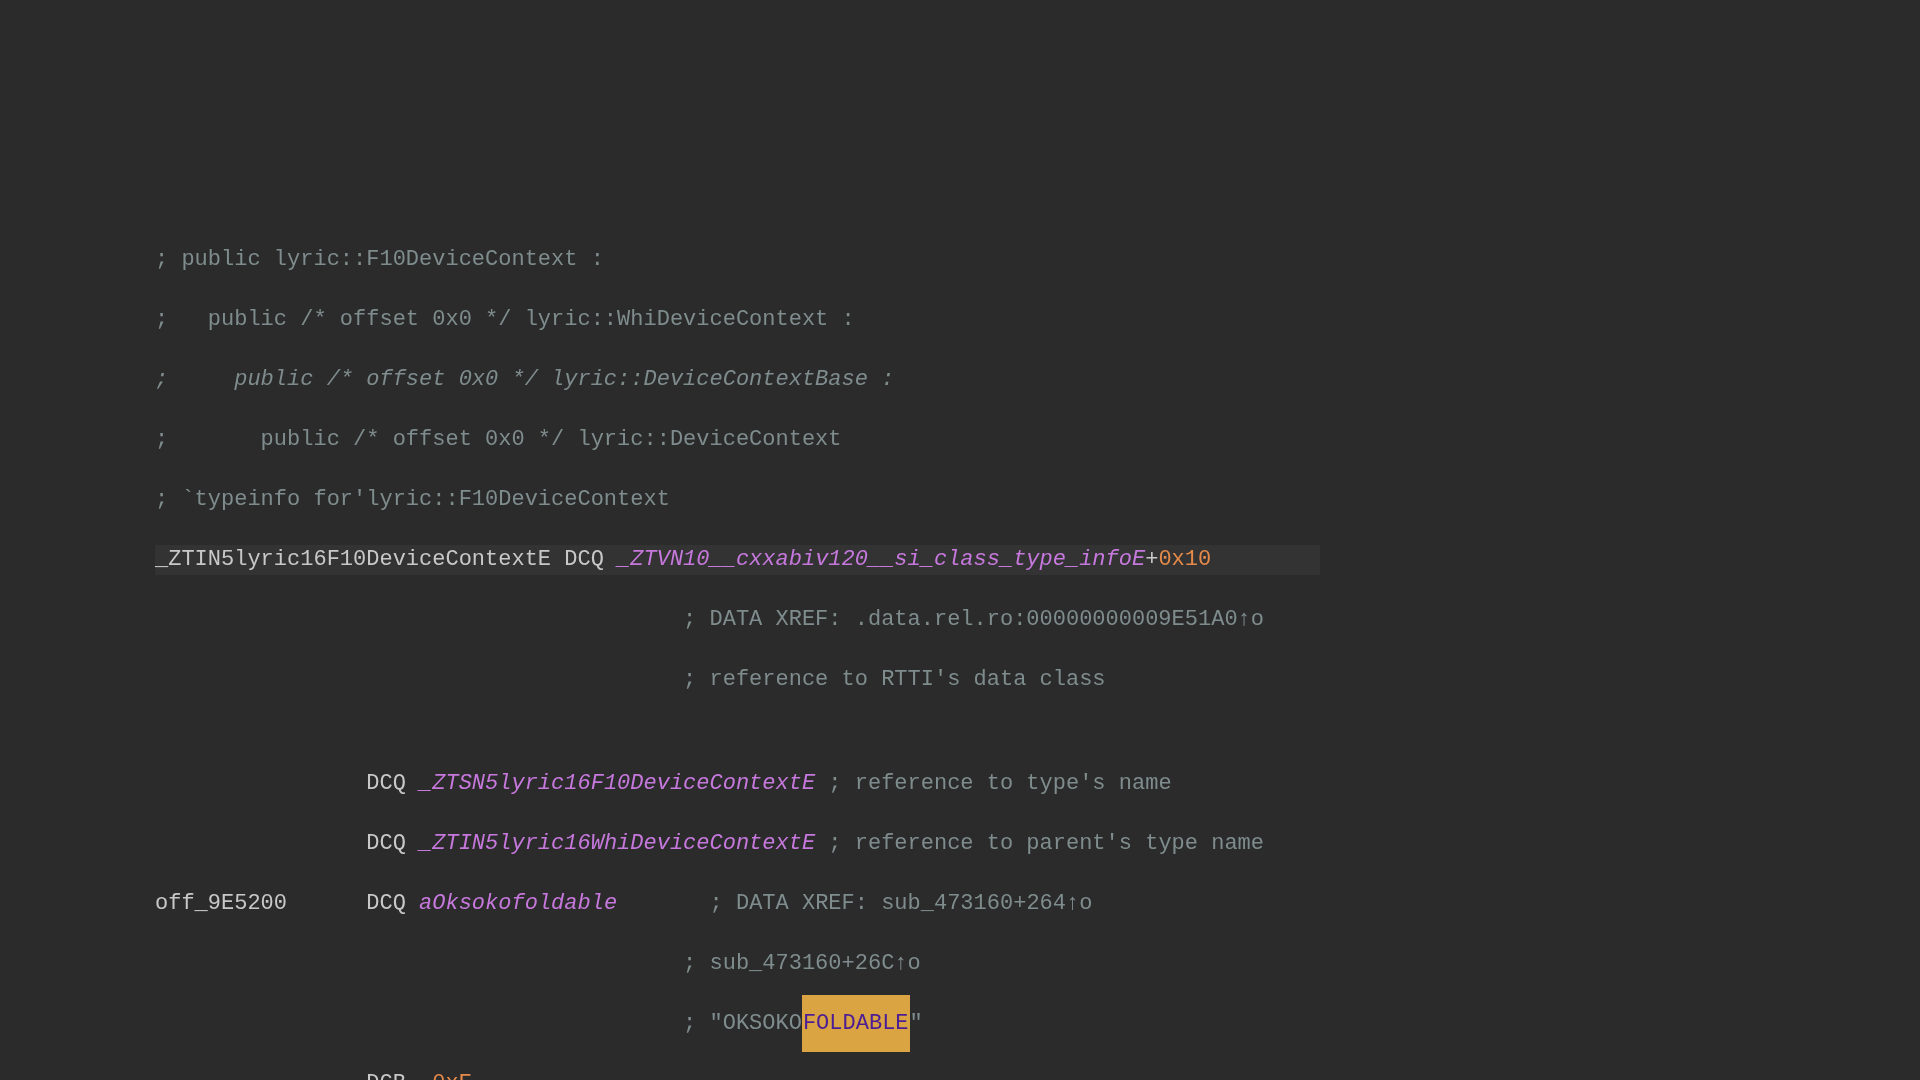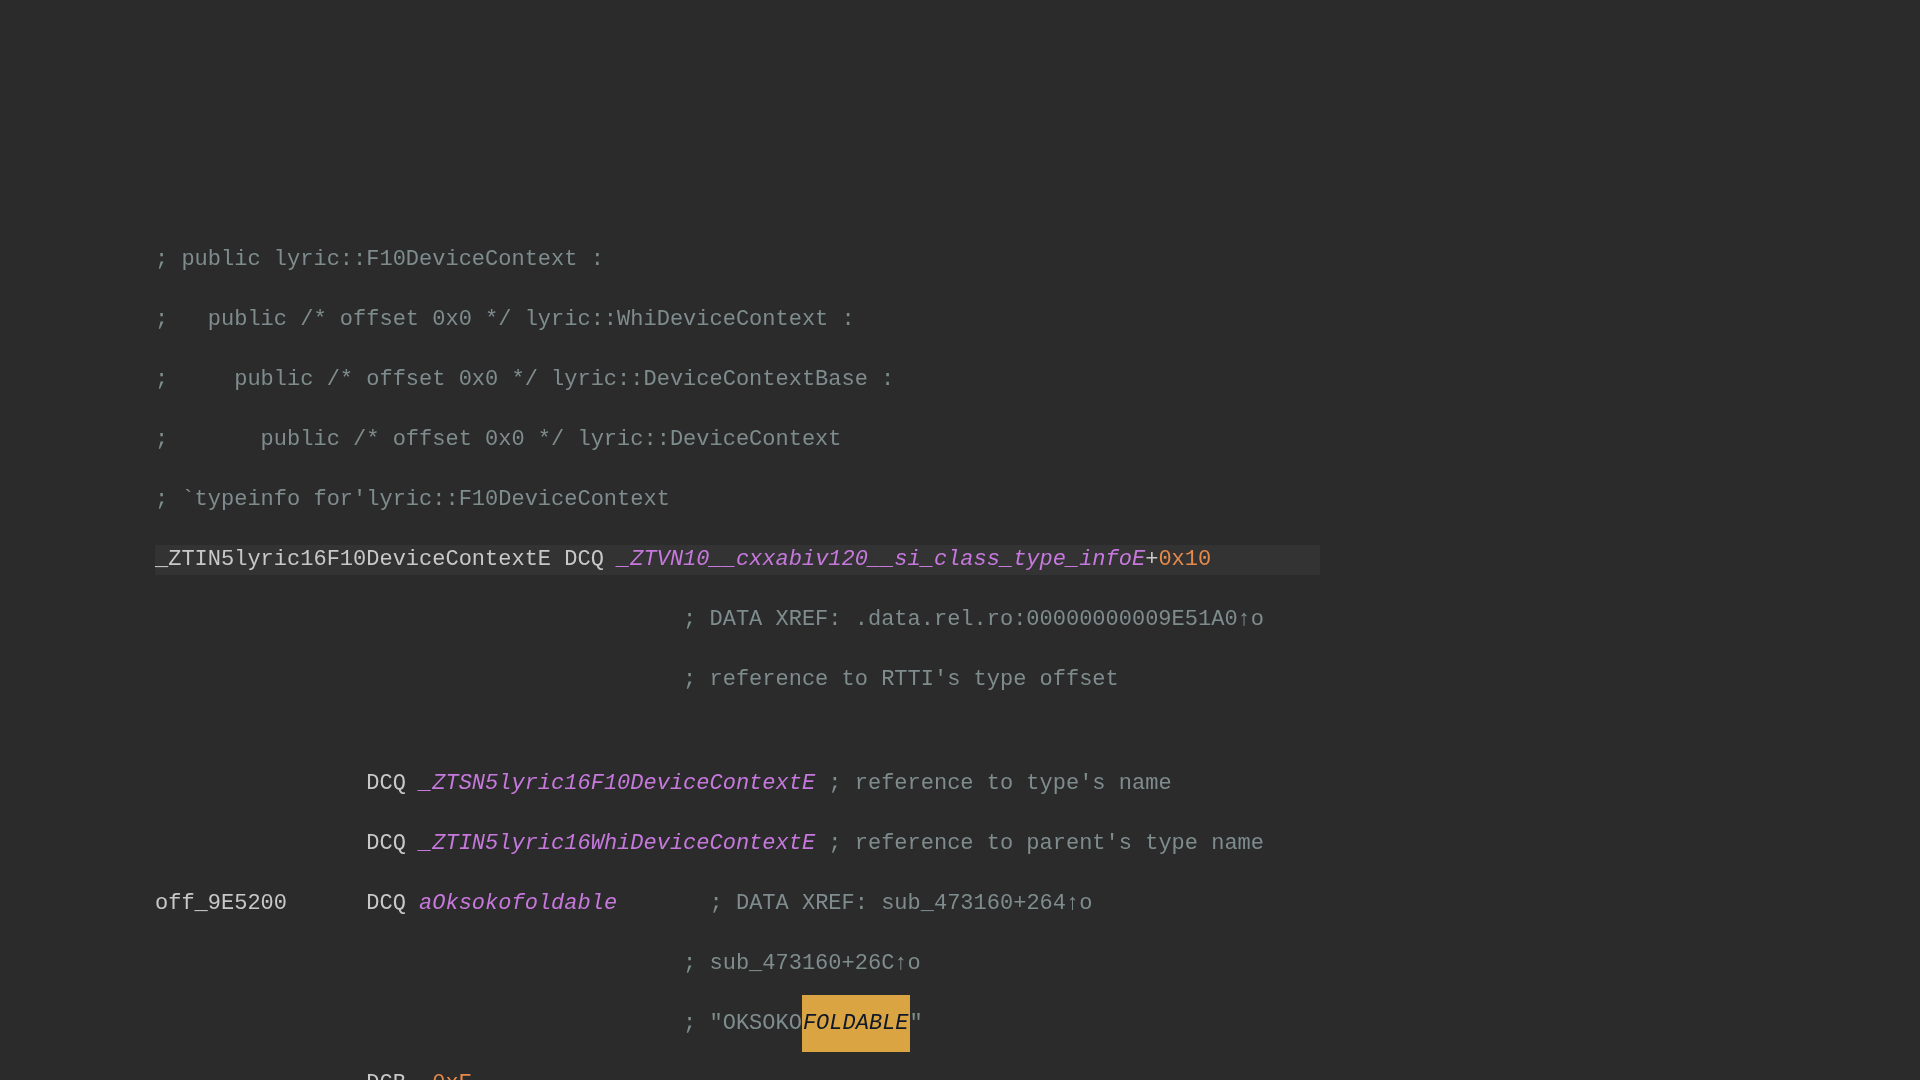--- a/index.html
+++ b/index.html
@@ -26,38 +26,37 @@
   .op { color: #c8c8c8; }
   .selrow {
     position: absolute;
     left: 0;
     background: rgba(255,255,255,0.04);
     height: 30px;
     width: 1165px;
   }
   .hl {
     background: #d9a441;
-    color: #0f172a;
+    color: #4c1d95;
     padding: 16px 1px;
-    font-style: italic;
   }
 </style>
 </head>
 <body>
 
 <div class="editor">
 <div class="selrow" style="top:360px;"></div>
 <div style="position:relative;"><span class="comment">; public lyric::F10DeviceContext :</span></div>
 <div style="position:relative;"><span class="comment">;   public /* offset 0x0 */ lyric::WhiDeviceContext :</span></div>
-<div style="position:relative;"><span class="comment">;     public /* offset 0x0 */ lyric::DeviceContextBase :</span></div>
+<div style="position:relative;font-style:italic;"><span class="comment">;     public /* offset 0x0 */ lyric::DeviceContextBase :</span></div>
 <div style="position:relative;"><span class="comment">;       public /* offset 0x0 */ lyric::DeviceContext</span></div>
 <div style="position:relative;"><span class="comment">; `typeinfo for'lyric::F10DeviceContext</span></div>
 <div style="position:relative;"><span class="kw">_ZTIN5lyric16F10DeviceContextE</span><span class="kw"> DCQ </span><span class="ident-purple">_ZTVN10__cxxabiv120__si_class_type_infoE</span><span class="op">+</span><span class="num">0x10</span></div>
 <div style="position:relative;">                                        <span class="comment">; DATA XREF: .data.rel.ro:00000000009E51A0↑o</span></div>
-<div style="position:relative;">                                        <span class="comment">; reference to RTTI's type offset</span></div>
+<div style="position:relative;">                                        <span class="comment">; reference to RTTI's data class</span></div>
 <div style="position:relative;margin-top:44px;">                <span class="kw">DCQ </span><span class="ident-purple">_ZTSN5lyric16F10DeviceContextE</span><span class="comment"> ; reference to type's name</span></div>
 <div style="position:relative;">                <span class="kw">DCQ </span><span class="ident-purple">_ZTIN5lyric16WhiDeviceContextE</span><span class="comment"> ; reference to parent's type name</span></div>
 <div style="position:relative;"><span class="kw">off_9E5200</span>      <span class="kw">DCQ </span><span class="ident-purple">aOksokofoldable</span>       <span class="comment">; DATA XREF: sub_473160+264↑o</span></div>
 <div style="position:relative;">                                        <span class="comment">; sub_473160+26C↑o</span></div>
 <div style="position:relative;">                                        <span class="comment"><span>; "OKSOKO</span><span class="hl">FOLDABLE</span><span>"</span></span></div>
 <div style="position:relative;">                <span class="kw">DCB</span>  <span class="num">0xE</span></div>
 
 
 
 

